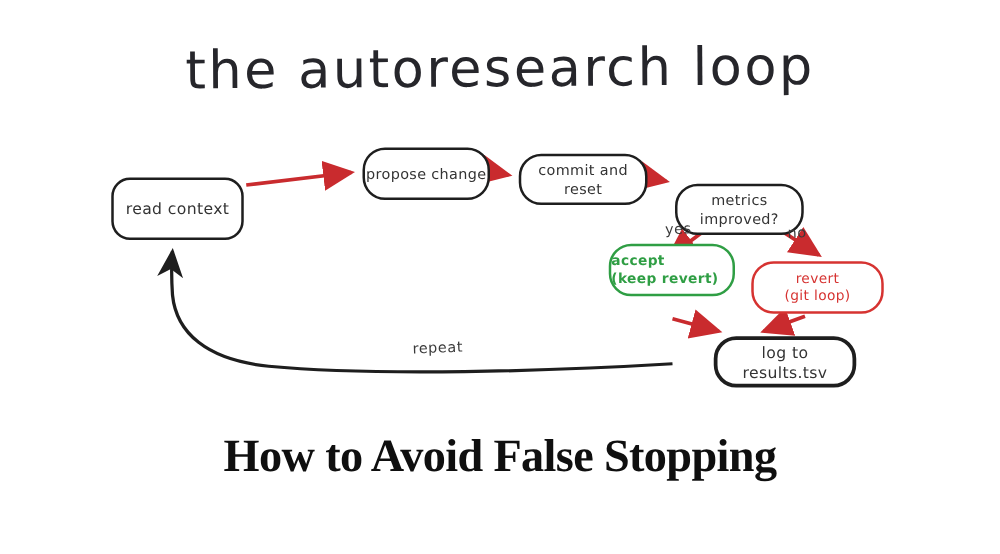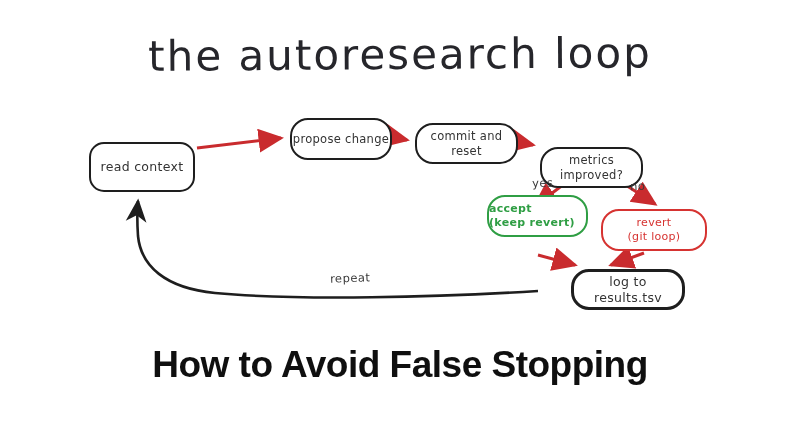--- a/index.html
+++ b/index.html
@@ -30,21 +30,21 @@
     transform:rotate(-0.4deg);
   }
   .caption{
     position:absolute;
     left:0;right:0;top:344px;
     text-align:center;
     font-size:37px;
     font-weight:700;
     letter-spacing:-0.5px;
     color:#0f0f0f;
-    font-family:Liberation Sans, sans-serif;
+    font-family:Liberation Serif, serif;
   }
   svg.arrows{position:absolute;left:0;top:0;width:800px;height:443px;}
   .node{
     position:absolute;
     background:#fff;
     border:2.6px solid var(--ink);
     border-radius:18px;
     display:flex;
     flex-direction:column;
     align-items:center;

